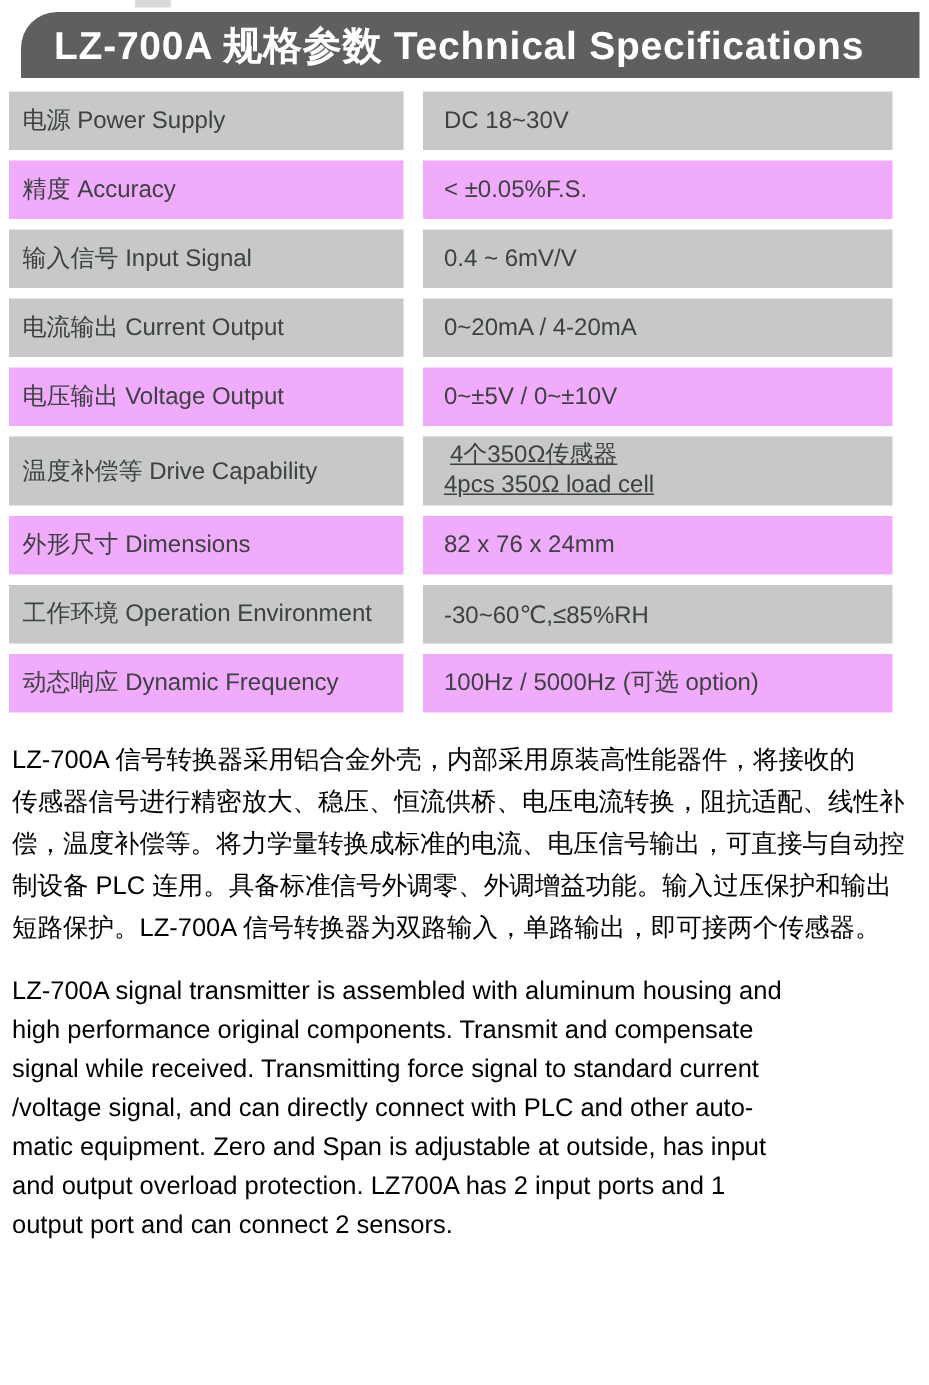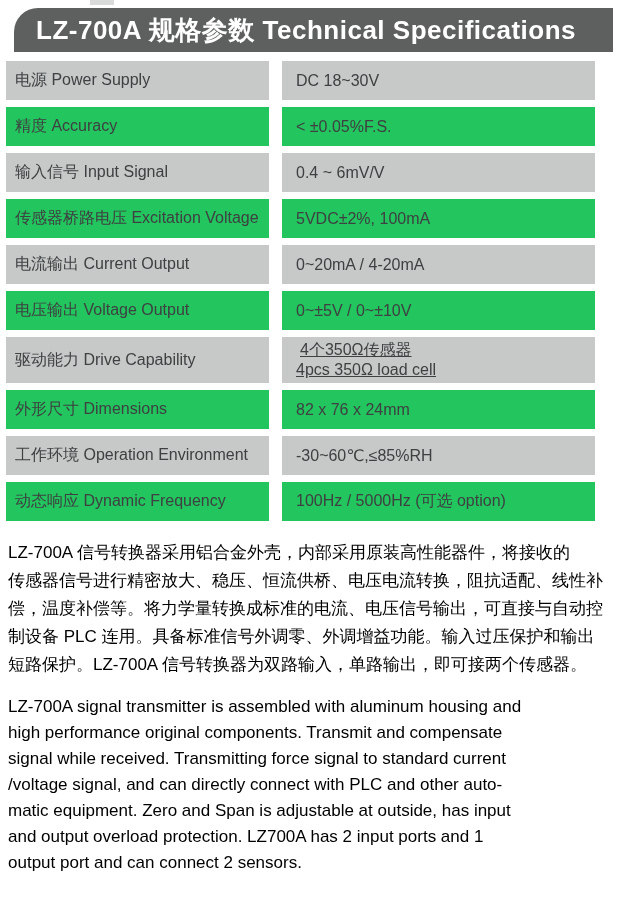--- a/index.html
+++ b/index.html
@@ -61,21 +61,21 @@
     width: 263px;
     margin-right: 13px;
     padding-left: 9px;
   }
   .val {
     width: 313px;
     padding-left: 14px;
     text-align: center;
   }
   .dark  { background: #c7c9c9; }
-  .light { background: #22c55e; }
+  .light { background: #f0abfc; }
   .tall .cell { min-height: 46px; }
   .val.multi {
     flex-direction: column;
     align-items: flex-start;
     justify-content: center;
     line-height: 20px;
     text-decoration: underline;
   }
   .val.multi .line2 { padding-left: 0; }
   .val.multi .line1 { padding-left: 4px; }
@@ -114,37 +114,33 @@
   <div class="row">
     <div class="cell lbl light">精度 Accuracy</div>
     <div class="cell val light">&lt; ±0.05%F.S.</div>
   </div>
 
   <div class="row">
     <div class="cell lbl dark">输入信号 Input Signal</div>
     <div class="cell val dark">0.4 ~ 6mV/V</div>
   </div>
 
-  <div class="row">
-    <div class="cell lbl light">传感器桥路电压 Excitation Voltage</div>
-    <div class="cell val light">5VDC±2%, 100mA</div>
-  </div>
 
   <div class="row">
     <div class="cell lbl dark">电流输出 Current Output</div>
     <div class="cell val dark">0~20mA / 4-20mA</div>
   </div>
 
   <div class="row">
     <div class="cell lbl light">电压输出 Voltage Output</div>
     <div class="cell val light">0~±5V / 0~±10V</div>
   </div>
 
   <div class="row tall">
-    <div class="cell lbl dark">驱动能力 Drive Capability</div>
+    <div class="cell lbl dark">温度补偿等 Drive Capability</div>
     <div class="cell val dark multi">
       <div class="line1">4个350Ω传感器</div>
       <div class="line2">4pcs 350Ω load cell</div>
     </div>
   </div>
 
   <div class="row">
     <div class="cell lbl light">外形尺寸 Dimensions</div>
     <div class="cell val light">82 x 76 x 24mm</div>
   </div>

